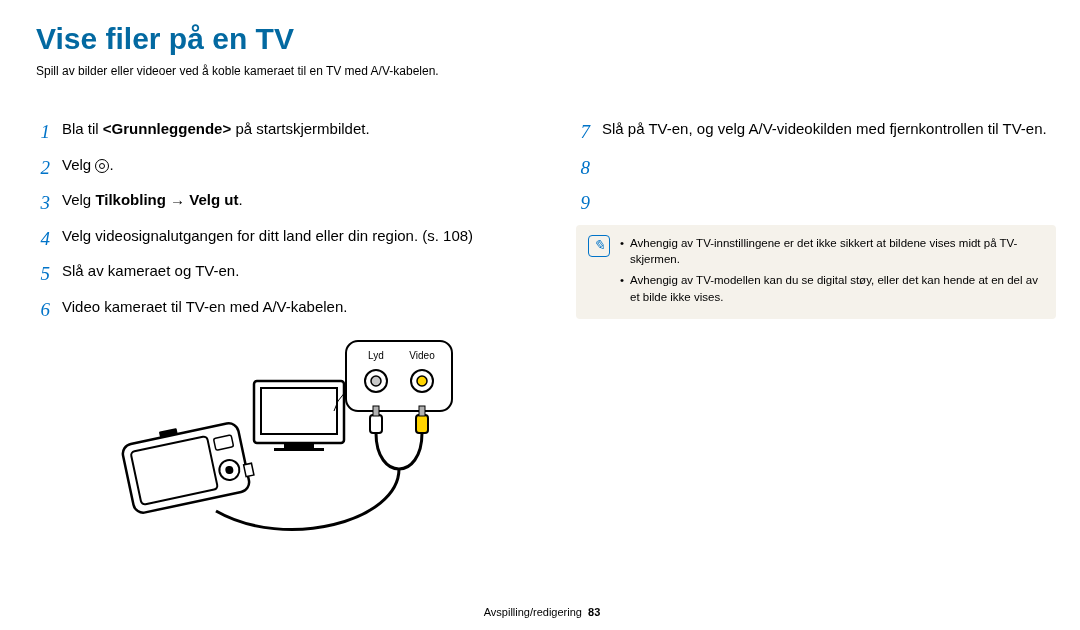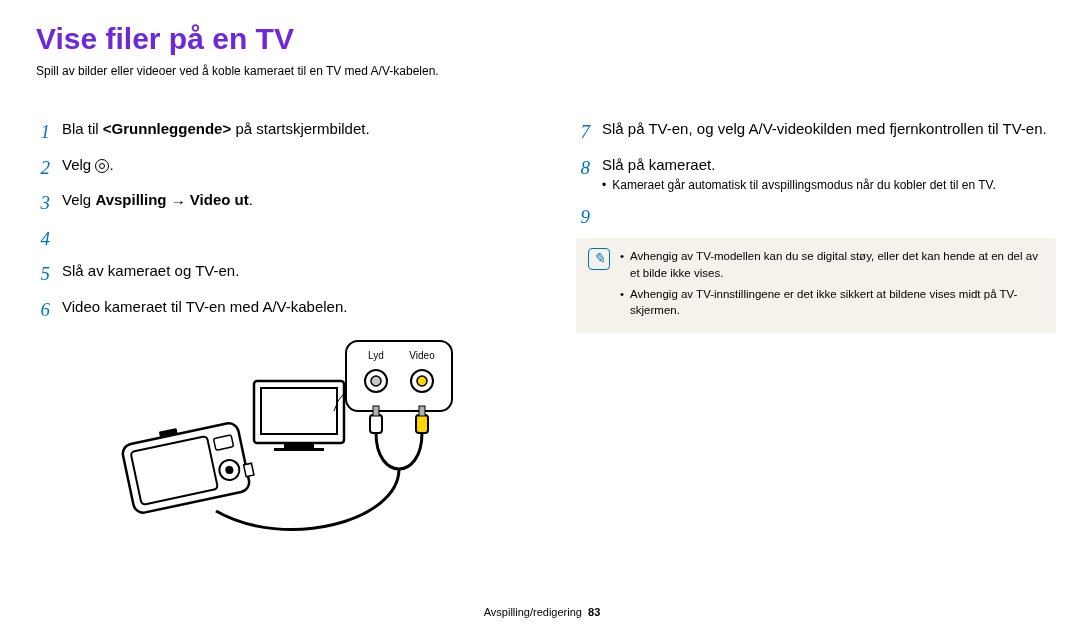--- a/index.html
+++ b/index.html
@@ -7,21 +7,21 @@
     width: 1080px;
     height: 630px;
     background: #fff;
     font-family: "Segoe UI", Arial, sans-serif;
     color: #000;
     padding: 22px 36px 12px 36px;
     position: relative;
     overflow: hidden;
   }
   .title {
-    color: #6d28d9;
+    color: #0369a1;
     font-weight: 700;
     font-size: 30px;
     margin-bottom: 8px;
   }
   .subtitle {
     font-size: 12px;
     margin-bottom: 40px;
   }
   .columns {
     display: flex;
@@ -126,25 +126,26 @@
       </li>
       <li>
         <span class="step-num">2</span>
         <span class="step-text">
           <span>Velg </span><span class="gear-icon"></span><span>.</span>
         </span>
       </li>
       <li>
         <span class="step-num">3</span>
         <span class="step-text">
-          <span>Velg </span><b>Avspilling → Video ut</b><span>.</span>
+          <span>Velg </span><b>Tilkobling → Velg ut</b><span>.</span>
         </span>
       </li>
       <li>
         <span class="step-num">4</span>
+        <span class="step-text">Velg videosignalutgangen for ditt land eller din region. (s. 108)</span>
       </li>
       <li>
         <span class="step-num">5</span>
         <span class="step-text">Slå av kameraet og TV-en.</span>
       </li>
       <li>
         <span class="step-num">6</span>
         <span class="step-text">Video kameraet til TV-en med A/V-kabelen.</span>
       </li>
     </ol>
@@ -196,40 +197,34 @@
   </div>
 
   <div class="col-right">
     <ol class="steps">
       <li>
         <span class="step-num">7</span>
         <span class="step-text">Slå på TV-en, og velg A/V-videokilden med fjernkontrollen til TV-en.</span>
       </li>
       <li>
         <span class="step-num">8</span>
-        <span class="step-text">
-          <span>Slå på kameraet.</span>
-          <div class="subbullet">
-              <span>Kameraet går automatisk til avspillingsmodus når du kobler det til en TV.</span>
-            </div>
-        </span>
       </li>
       <li>
         <span class="step-num">9</span>
       </li>
     </ol>
 
     <div class="notebox">
       <div class="note-icon">✎</div>
       <ul>
         <li>
-            <span>Avhengig av TV-modellen kan du se digital støy, eller det kan hende at en del av et bilde ikke vises.</span>
+            <span>Avhengig av TV-innstillingene er det ikke sikkert at bildene vises midt på TV-skjermen.</span>
           </li>
         <li>
-            <span>Avhengig av TV-innstillingene er det ikke sikkert at bildene vises midt på TV-skjermen.</span>
+            <span>Avhengig av TV-modellen kan du se digital støy, eller det kan hende at en del av et bilde ikke vises.</span>
           </li>
       </ul>
     </div>
   </div>
 </div>
 
 <div class="footer">
   <span>Avspilling/redigering</span>&nbsp;&nbsp;<span class="pg">83</span>
 </div>
 

